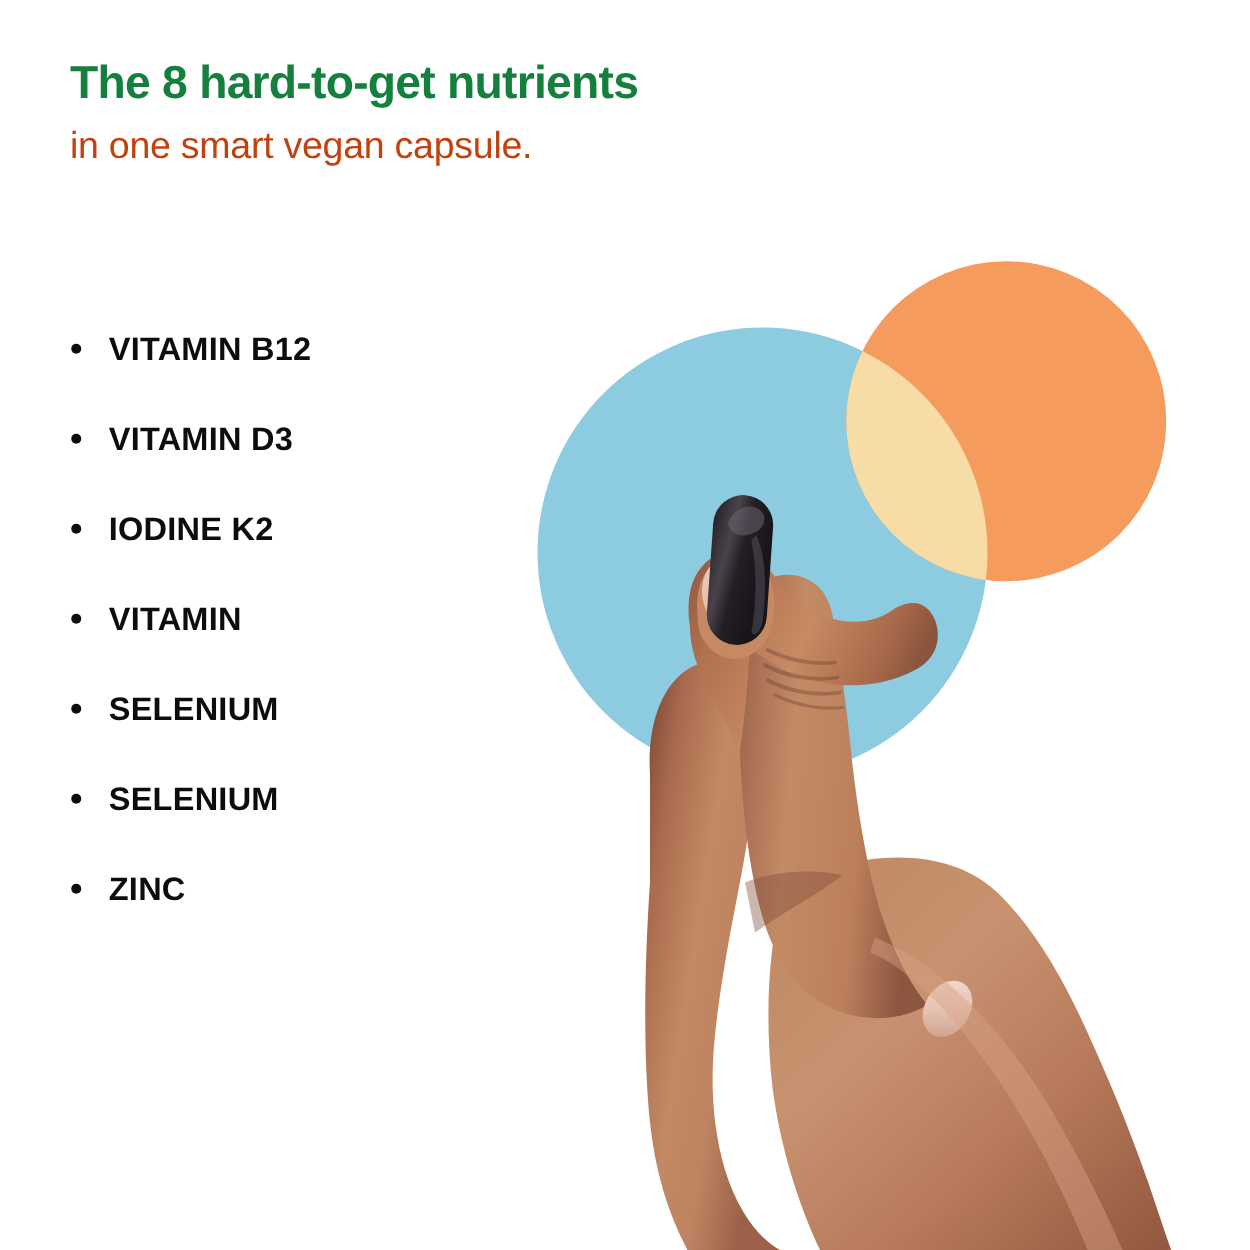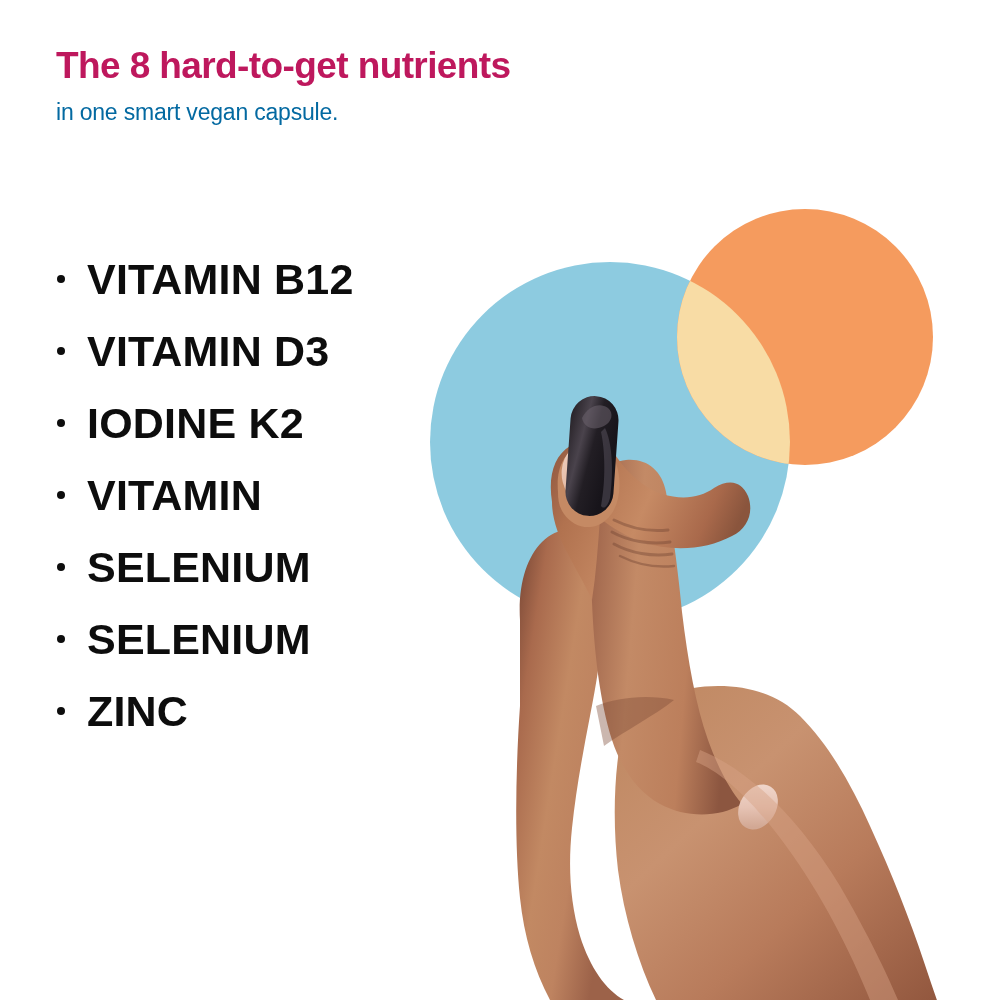--- a/index.html
+++ b/index.html
@@ -25,51 +25,51 @@
   #headline-block {
     position: absolute;
     left: 56px;
     top: 44px;
     width: 660px;
   }
   #headline {
     font-size: 37px;
     font-weight: 700;
     letter-spacing: -0.6px;
-    color: #be185d;
+    color: #15803d;
     line-height: 1.18;
     margin: 0;
     white-space: nowrap;
   }
   #subheadline {
-    font-size: 23px;
+    font-size: 30px;
     font-weight: 400;
     letter-spacing: -0.2px;
-    color: #0369a1;
+    color: #c2410c;
     line-height: 1.25;
     margin: 10px 0 0 0;
     white-space: nowrap;
   }
 
   
   #nutrient-list {
     position: absolute;
     left: 56px;
     top: 243px;
     list-style: none;
     margin: 0;
     padding: 0;
     width: 430px;
   }
   #nutrient-list li {
     position: relative;
     height: 72px;
     line-height: 72px;
     padding-left: 31px;
-    font-size: 43px;
+    font-size: 26px;
     font-weight: 700;
     letter-spacing: 0.2px;
     color: #0d0d0d;
     white-space: nowrap;
   }
   #nutrient-list li .bullet-dot {
     position: absolute;
     left: 1px;
     top: 50%;
     width: 8px;

